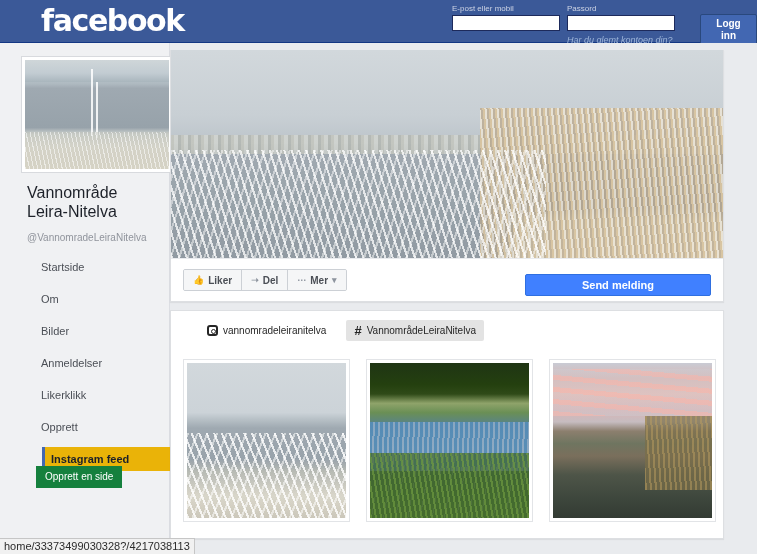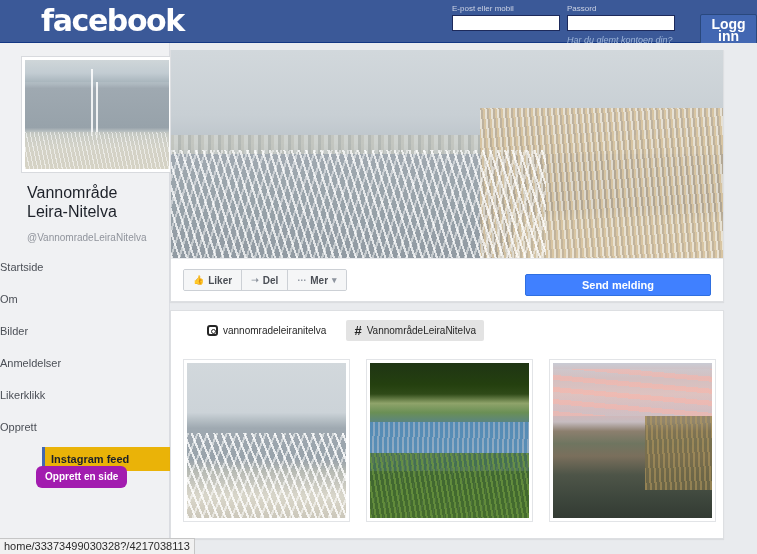--- a/index.html
+++ b/index.html
@@ -41,21 +41,21 @@
     font-family: "Liberation Sans", sans-serif;
   }
   #group-email { left: 452px; }
   #group-password { left: 567px; }
   #login-button {
     position: absolute; left: 700px; top: 14px;
     background: #4267b2;
     border: 1px solid #29487d;
     border-radius: 2px;
     color: #ffffff;
-    font-size: 14px; font-weight: bold;
+    font-size: 10px; font-weight: bold;
     padding: 3px 8px;
     line-height: 12px;
     cursor: pointer;
     font-family: "Liberation Sans", sans-serif;
   }
   #forgot-link {
     position: absolute; left: 567px; top: 35px;
     font-size: 9px; color: #9cb4d8;
     text-decoration: none;
     font-style: italic;
@@ -125,40 +125,41 @@
     font-size: 10px; color: #90949c;
   }
 
   #nav-list {
     position: absolute; left: 0; top: 212px;
     width: 170px;
   }
   .nav-item {
     position: relative;
     height: 24px; line-height: 24px;
+    padding-left: 41px;
     font-size: 11px;
     color: #4b4f56;
     cursor: pointer;
     margin-bottom: 8px;
   }
   .nav-item.active {
     background: #eab308;
     color: #1d2129;
     font-weight: bold;
     margin-left: 42px;
     padding-left: 6px;
     width: 130px;
     border-left: 3px solid #4267b2;
   }
   #create-page-button {
     position: absolute; left: 36px; top: 423px;
-    background: #a21caf;
-    border: none; border-radius: 6px;
+    background: #15803d;
+    border: none; border-radius: 0;
     color: #ffffff;
-    font-size: 10px; font-weight: bold;
+    font-size: 10px; font-weight: normal;
     padding: 5px 9px;
     line-height: 12px;
     cursor: pointer;
     font-family: "Liberation Sans", sans-serif;
   }
 
   
   #cover-card {
     position: absolute; left: 170px; top: 50px;
     width: 554px; height: 252px;

